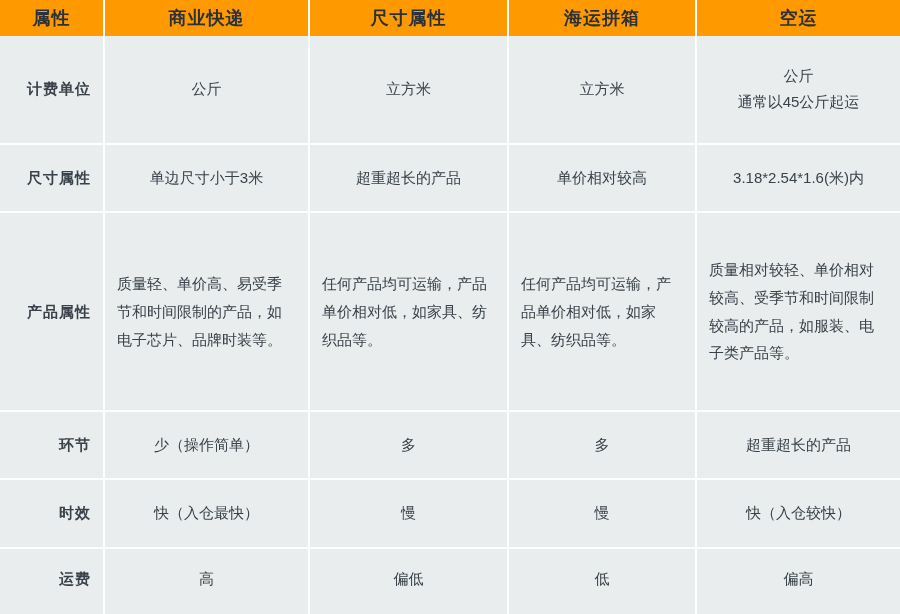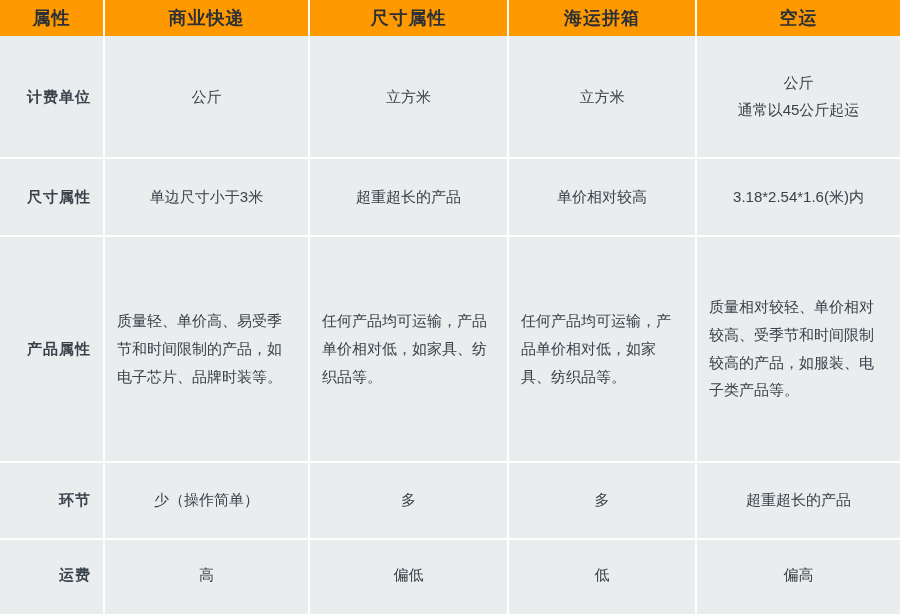--- a/index.html
+++ b/index.html
@@ -118,20 +118,27 @@
 
     <tr>
       <td class="attr-cell">环节</td>
       <td>少（操作简单）</td>
       <td>多</td>
       <td>多</td>
       <td>超重超长的产品</td>
     </tr>
 
 
+    <tr>
+      <td class="attr-cell">时效</td>
+      <td>快（入仓最快）</td>
+      <td>慢</td>
+      <td>慢</td>
+      <td>快（入仓较快）</td>
+    </tr>
 
     <tr>
       <td class="attr-cell">运费</td>
       <td>高</td>
       <td>偏低</td>
       <td>低</td>
       <td>偏高</td>
     </tr>
 
   </tbody>

